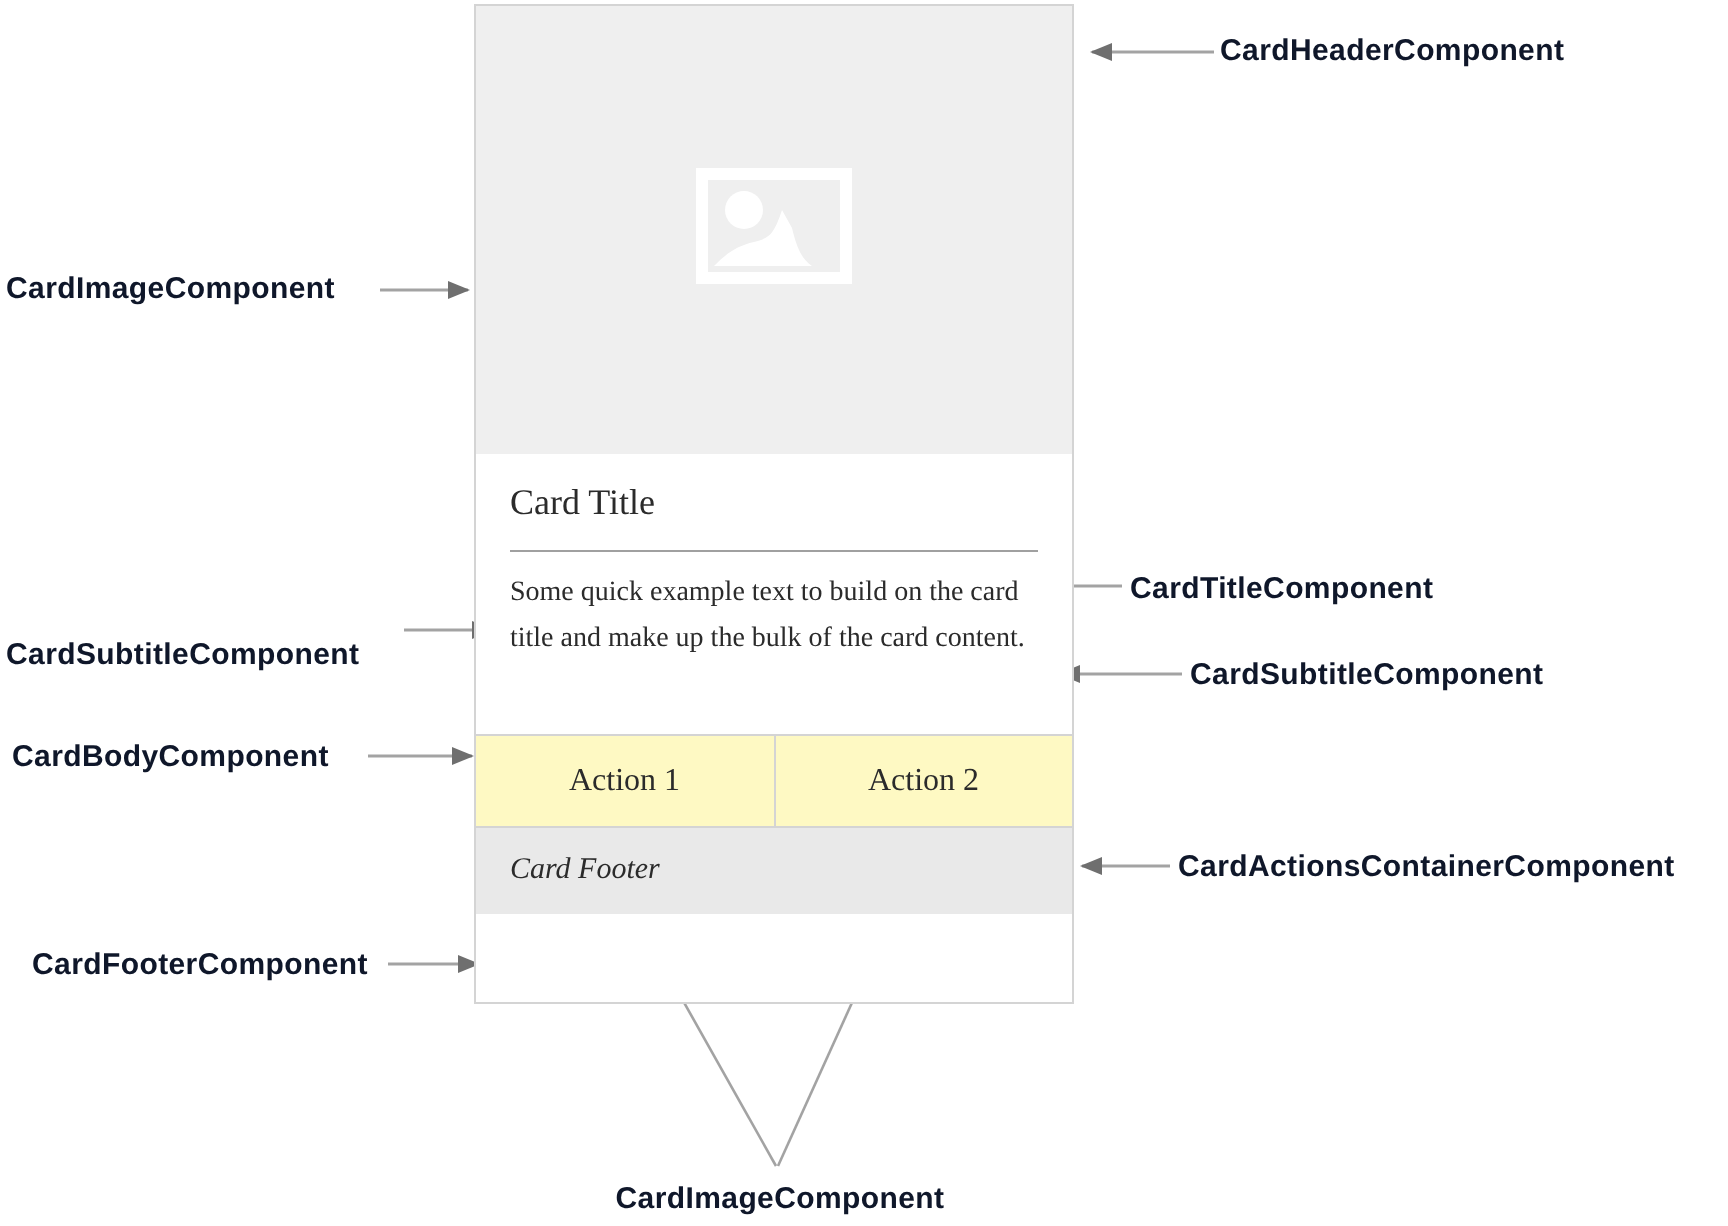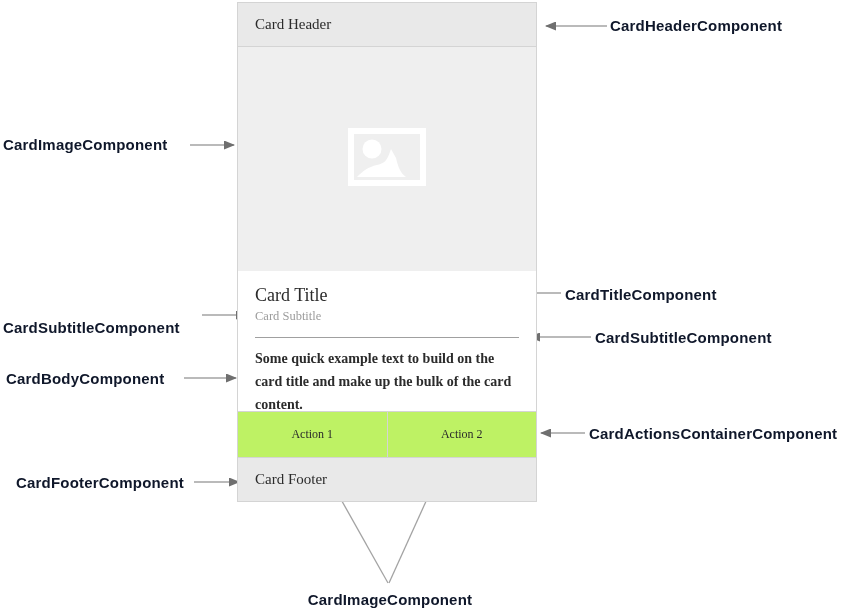--- a/index.html
+++ b/index.html
@@ -23,33 +23,33 @@
     height:43px;line-height:43px;background:#e9e9e9;border-bottom:1px solid #d4d4d4;
     padding-left:17px;font-size:15px;
   }
   .card-image{
     height:224px;background:#efefef;display:flex;align-items:center;justify-content:center;
   }
   .card-content{height:140px;box-sizing:border-box;padding:13px 17px 0 17px;}
   .card-title{font-size:18px;line-height:22px;}
   .card-subtitle{font-size:12.5px;line-height:16px;color:#9c9c9c;margin-top:2px;}
   .card-sep{border:0;border-top:1px solid #a0a0a0;margin:13px 0 0 0;}
-  .card-body{font-size:14px;line-height:23px;margin-top:9px;font-weight:bold;}
+  .card-body{font-size:14px;line-height:23px;margin-top:9px;}
   .card-actions{
     height:45px;border-top:1px solid #d4d4d4;display:flex;align-items:stretch;
   }
   .card-action{
     flex:1;display:flex;align-items:center;justify-content:center;
-    font-size:12px;cursor:pointer;background:#bef264;border:0;
+    font-size:16px;cursor:pointer;background:#fef9c3;border:0;
     font-family:"Liberation Serif", serif;color:#2b2b2b;
   }
   .card-action.first{border-right:1px solid #d4d4d4;}
   .card-footer{
     height:43px;line-height:43px;background:#e9e9e9;border-top:1px solid #d4d4d4;
-    padding-left:17px;font-size:15px;
+    padding-left:17px;font-size:15px;font-style:italic;
   }
 </style>
 </head>
 <body>
 
 <svg id="overlay" viewBox="0 0 864 613" xmlns="http://www.w3.org/2000/svg">
   <defs>
     <marker id="arr" markerUnits="userSpaceOnUse" markerWidth="11" markerHeight="9" refX="10" refY="4.5" orient="auto">
       <path d="M0,0 L11,4.5 L0,9 Z" fill="#6f6f6f"></path>
     </marker>
@@ -62,37 +62,33 @@
     <line x1="591" y1="337" x2="530" y2="337" marker-end="url(#arr)"></line>
     <line x1="184" y1="378" x2="236" y2="378" marker-end="url(#arr)"></line>
     <line x1="585" y1="433" x2="541" y2="433" marker-end="url(#arr)"></line>
     <line x1="194" y1="482" x2="239" y2="482" marker-end="url(#arr)"></line>
     <line stroke-width="1.3" x1="388" y1="583" x2="316" y2="455" marker-end="url(#arr)"></line>
     <line stroke-width="1.3" x1="389" y1="583" x2="447" y2="455" marker-end="url(#arr)"></line>
   </g>
 </svg>
 
 <div class="card">
-  <div class="card-header">
-    <span>Card Header</span>
-  </div>
 
   <div class="card-image">
     <span>
       <svg width="78" height="58" viewBox="0 0 78 58" xmlns="http://www.w3.org/2000/svg">
         <rect x="3" y="3" width="72" height="52" fill="none" stroke="#ffffff" stroke-width="6"></rect>
         <circle cx="24" cy="21" r="9.5" fill="#ffffff"></circle>
         <path d="M9 49 C15 43 20 39 29 37 C37 35 39 33 43 21 L48 30 C50 38 52 45 58 49 Z" fill="#ffffff"></path>
       </svg>
     </span>
   </div>
 
   <div class="card-content">
     <div class="card-title">Card Title</div>
-    <div class="card-subtitle">Card Subtitle</div>
     <hr class="card-sep">
     <div class="card-body">Some quick example text to build on the card title and make up the bulk of the card content.</div>
   </div>
 
   <div class="card-actions">
     <button class="card-action first">Action 1</button>
     <button class="card-action">Action 2</button>
   </div>
 
   <div class="card-footer">

